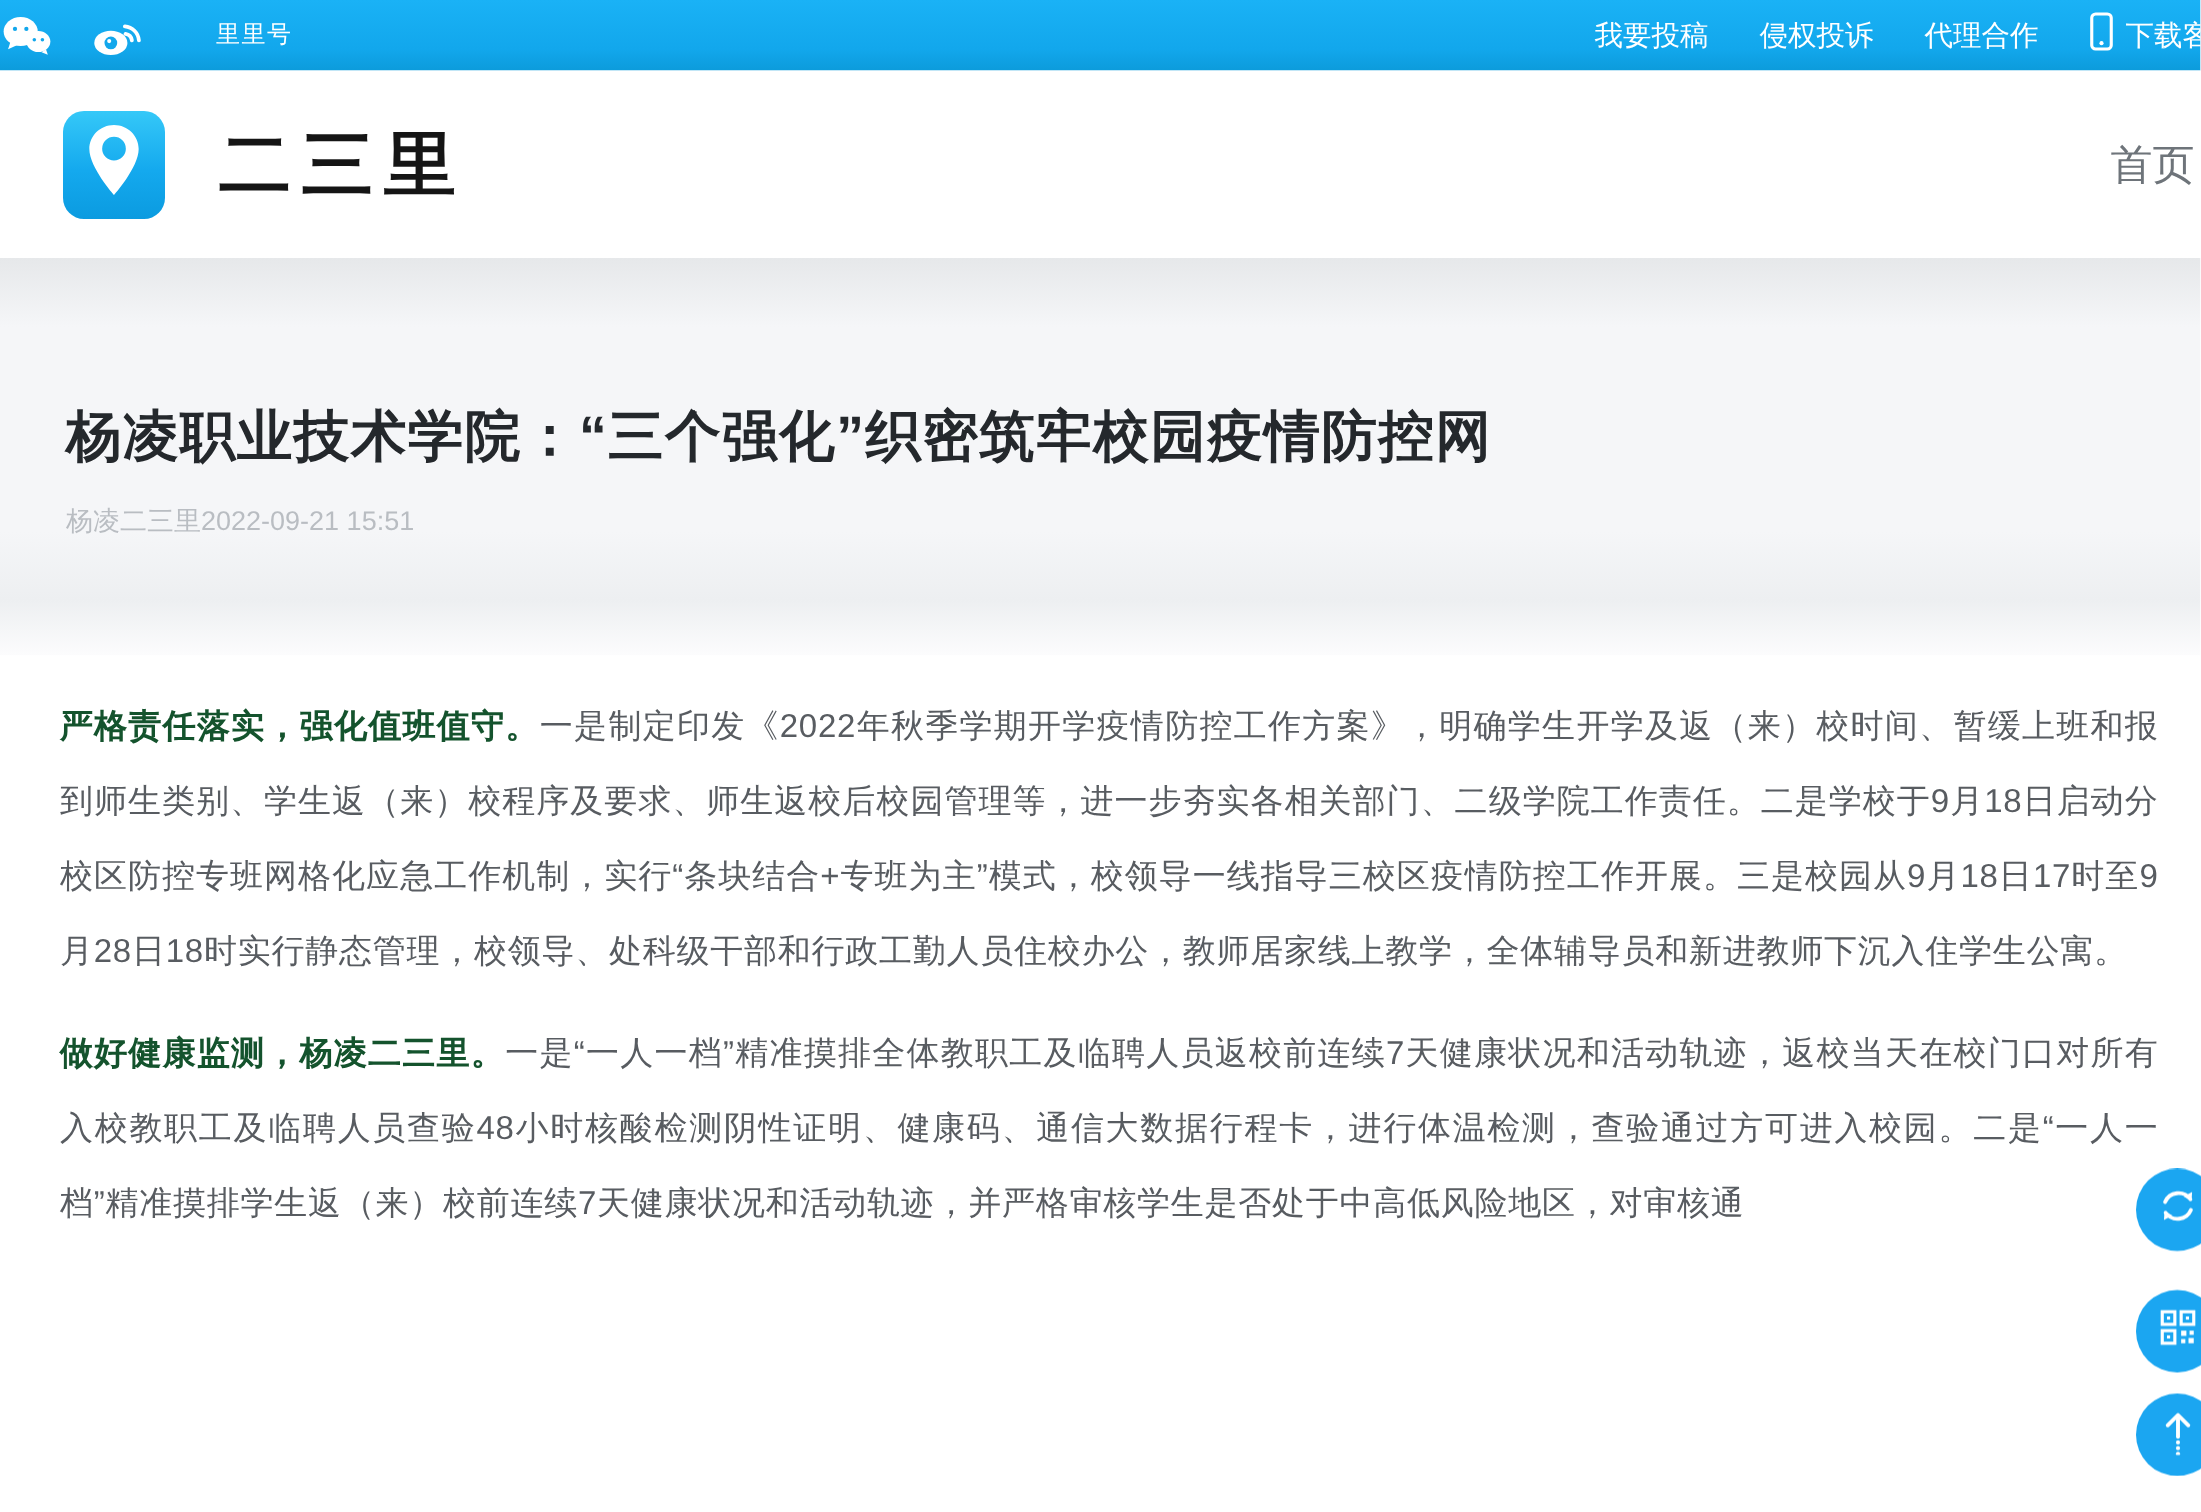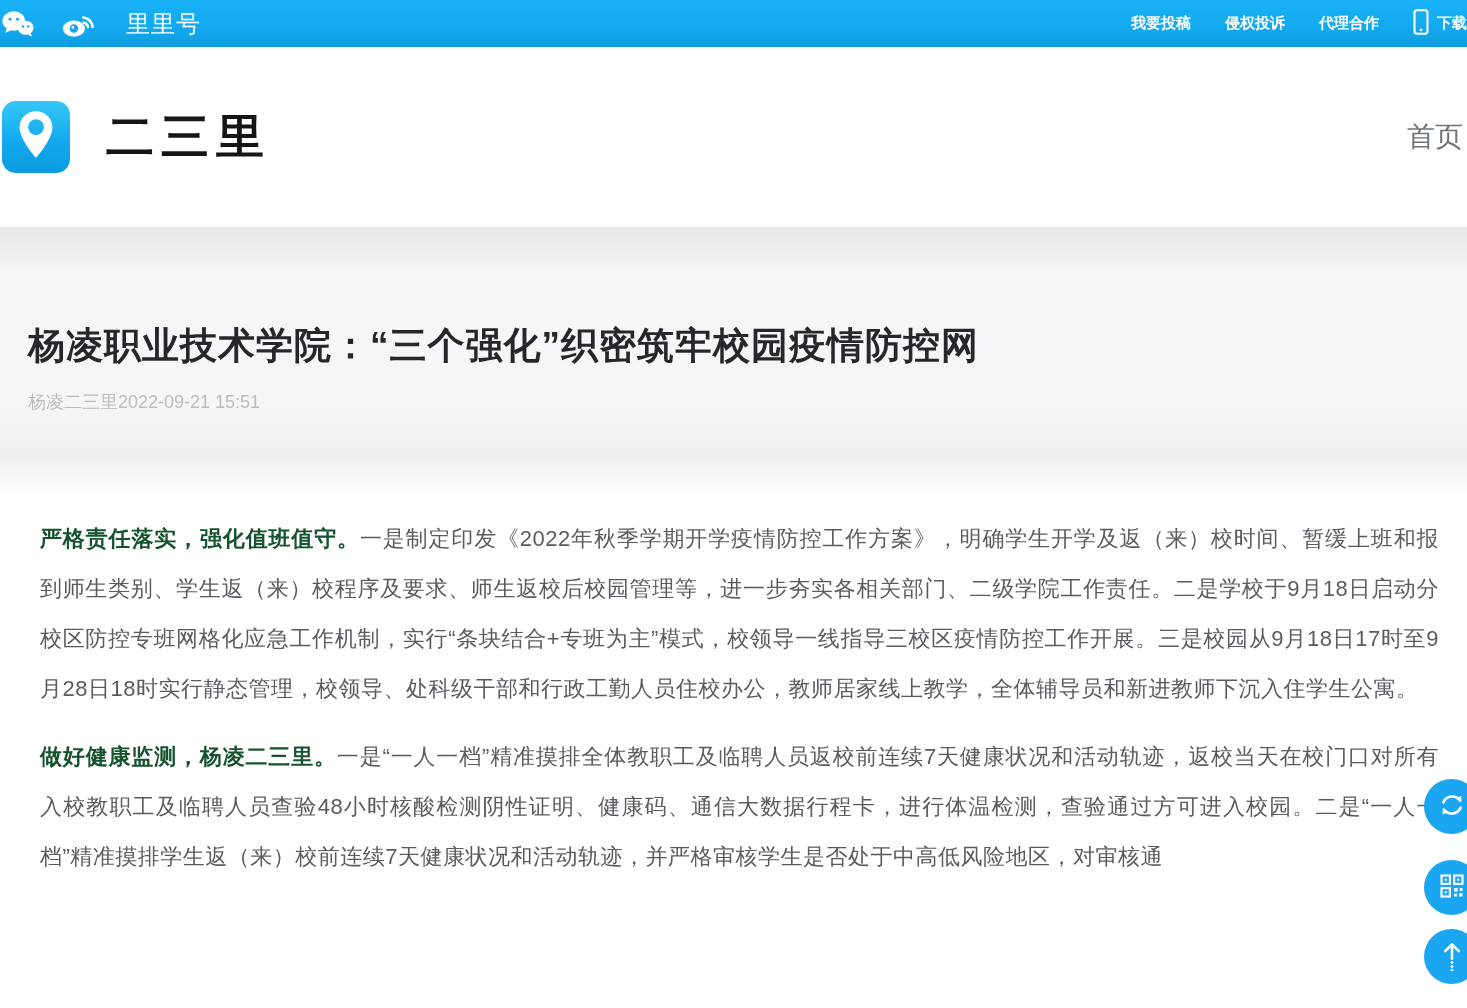--- a/index.html
+++ b/index.html
@@ -4,37 +4,37 @@
 <style>
   * { margin:0; padding:0; box-sizing:border-box; }
   html,body { width:1467px; height:1008px; overflow:hidden; background:#fff;
     font-family:"Liberation Sans","DejaVu Sans",sans-serif; }
 
   
   .topbar { height:47px; background:linear-gradient(180deg,#1ab2f6 0%,#12a7ec 70%,#0c9bdb 100%);
     display:flex; align-items:center; color:#fff; position:relative; }
   .topbar-left { display:flex; align-items:center; gap:28px; padding-left:2px; }
   .topbar-icon { display:flex; align-items:center; cursor:pointer; }
-  .topbar-brand { font-size:24px; color:#fff; margin-left:2px; letter-spacing:1px; cursor:pointer; }
+  .topbar-brand { font-size:16px; color:#fff; margin-left:20px; letter-spacing:1px; cursor:pointer; }
   .topbar-right { position:absolute; right:-45px; top:0; height:47px; display:flex; align-items:center; gap:34px; }
-  .topbar-link { font-size:15px; color:#fff; text-decoration:none; white-space:nowrap; cursor:pointer;font-weight:bold; }
+  .topbar-link { font-size:19px; color:#fff; text-decoration:none; white-space:nowrap; cursor:pointer; }
   .topbar-download { display:flex; align-items:center; gap:8px; }
 
   
-  .siteheader { height:180px; background:#fff; display:flex; align-items:center; position:relative; }
+  .siteheader { height:125px; background:#fff; display:flex; align-items:center; position:relative;padding-left:40px; }
   .logo-badge { margin-left:2px; width:68px; height:72px; border-radius:14px;
     background:linear-gradient(180deg,#35c8f8 0%,#14a9ee 55%,#0b9be0 100%);
     display:flex; align-items:center; justify-content:center; }
   .logo-text { margin-left:36px; font-size:48px; font-weight:900; color:#151515; letter-spacing:7px; }
   .header-nav { position:absolute; right:4px; font-size:28px; color:#6e747a; cursor:pointer; }
 
   
   .title-section { height:265px;
     background:linear-gradient(180deg,#e6e8ea 0px,#f5f6f8 46px,#f5f6f8 182px,#edeff1 228px,#fcfcfd 265px);
-    padding:97px 40px 0 28px; }
+    padding:97px 40px 0 44px; }
   .article-title { font-size:37px; font-weight:600; color:#24282c; line-height:1.2; letter-spacing:1px; }
   .byline { margin-top:22px; display:flex; align-items:center; 
     font-size:18px; color:#b9bdc2; }
 
   
   .article-body { background:#fff; padding:22px 28px 0 40px; }
   .article-body p { font-size:22px; line-height:50px; color:#585c61;
     text-align:justify; margin:0 0 18px 0; letter-spacing:0.5px; }
   .article-body p b { color:#14532d; font-weight:700; }
 

